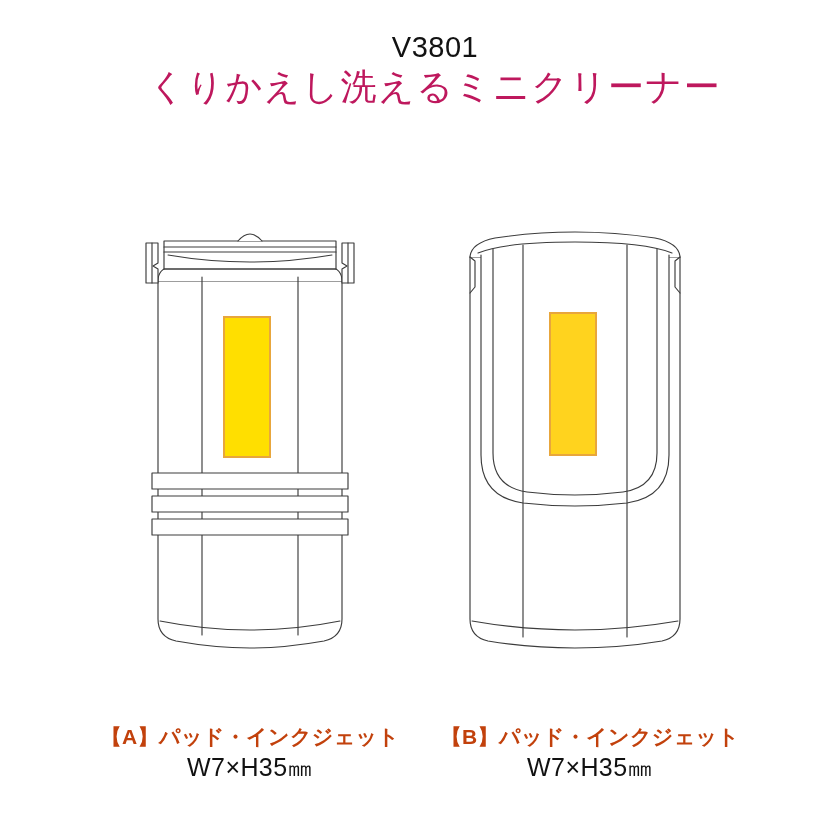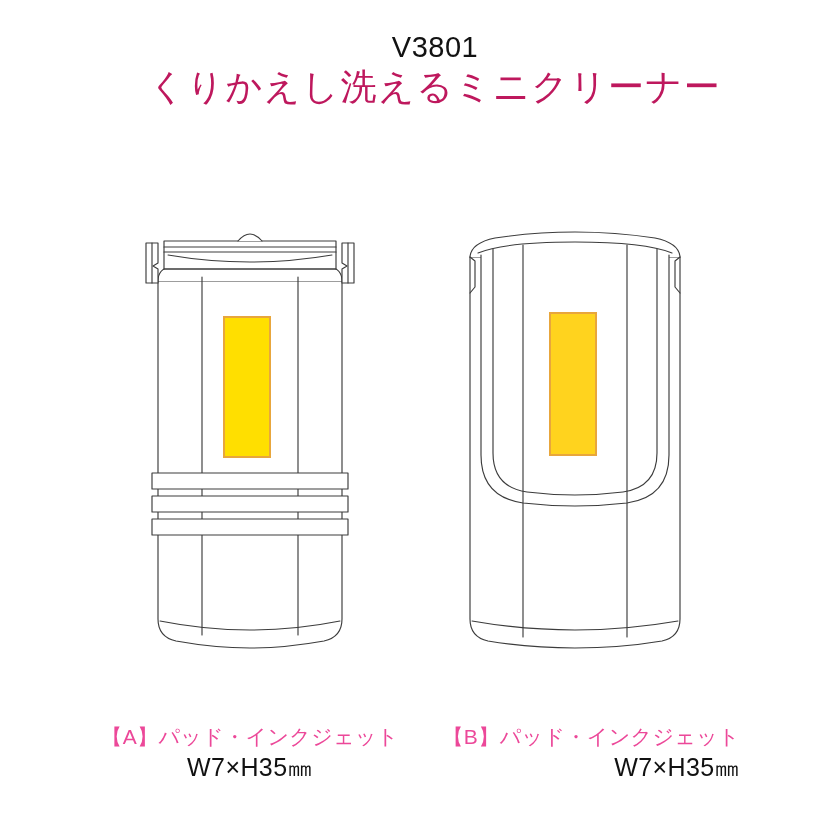--- a/index.html
+++ b/index.html
@@ -68,27 +68,28 @@
     width: 840px;
     height: 90px;
   }
   .caption {
     position: absolute;
     top: 0;
     width: 340px;
     text-align: center;
   }
   #caption-a { left: 80px; }
-  #caption-b { left: 400px; text-align: right; }
+  #caption-b { left: 420px; }
   .caption-line1 {
     font-size: 21px;
     line-height: 30px;
     letter-spacing: 0.4px;
     white-space: nowrap;
-    color: #ec4899;
+    color: #c2410c;
+    font-weight: bold;
   }
   .caption-line2 {
     font-size: 25px;
     line-height: 30px;
     letter-spacing: 0.4px;
     white-space: nowrap;
     color: #111111;
   }
 </style>
 </head>

